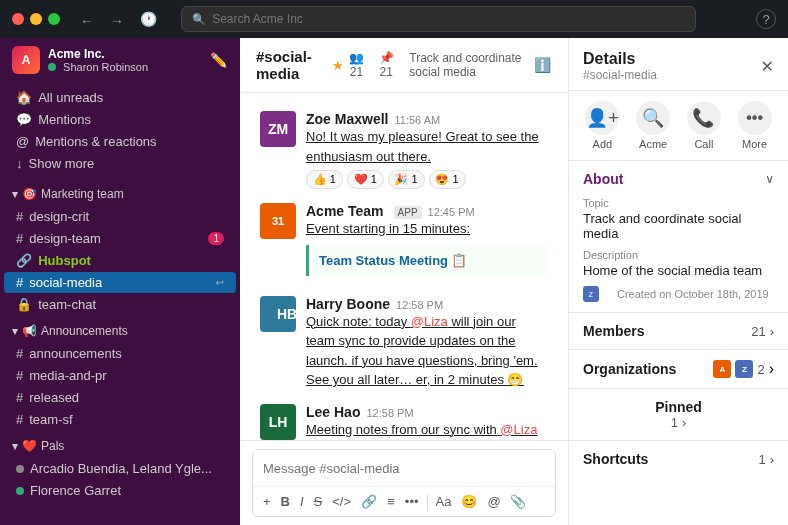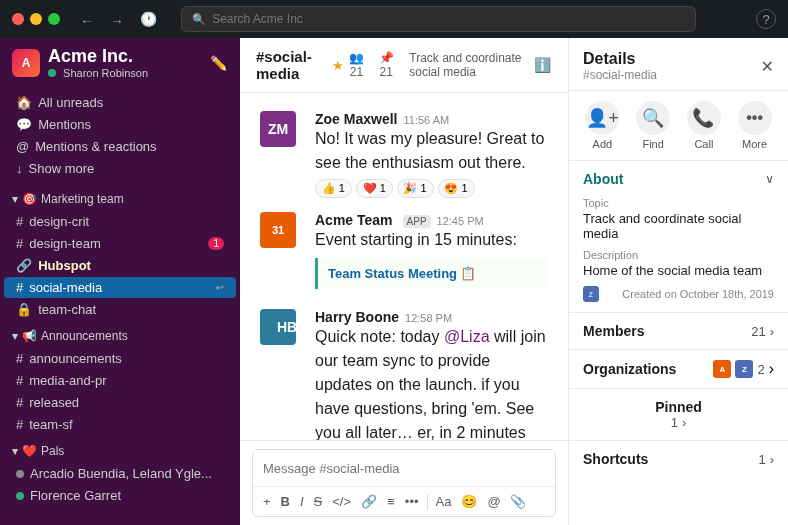--- a/index.html
+++ b/index.html
@@ -87,21 +87,21 @@
       cursor: pointer;
     }
     .workspace-info { display: flex; align-items: center; gap: 8px; }
     .workspace-avatar {
       width: 28px; height: 28px;
       background: linear-gradient(135deg, #e01e5a, #ff6b35);
       border-radius: 6px;
       display: flex; align-items: center; justify-content: center;
       color: white; font-size: 12px; font-weight: bold;
     }
-    .workspace-name { color: white; font-size: 18px; font-weight: 700; }
+    .workspace-name { color: white; font-size: 12px; font-weight: 700; }
     .workspace-status-dot { width: 8px; height: 8px; background: #2bac76; border-radius: 50%; display: inline-block; margin-right: 4px; }
     .edit-btn { background: none; border: none; color: #ccc; cursor: pointer; font-size: 14px; }
 
     .sidebar-nav { padding: 4px 0; }
     .sidebar-item {
       display: flex;
       align-items: center;
       gap: 6px;
       padding: 3px 12px;
       color: #ccc;
@@ -177,27 +177,27 @@
       border-radius: 4px;
       flex-shrink: 0;
       display: flex; align-items: center; justify-content: center;
       font-size: 14px; font-weight: bold; color: white;
     }
     .av-zoe { background: #7c3085; }
     .av-acme { background: #e85d04; font-size: 11px; }
     .av-harry { background: #2d7a9a; padding-left: 18px; }
     .av-lee { background: #1a6b3c; }
 
-    .message-content { flex: 1; margin-left: 9px; }
+    .message-content { flex: 1; }
     .message-header { display: flex; align-items: baseline; gap: 6px; }
     .sender-name { font-size: 14px; font-weight: 700; color: #1d1c1d; }
     .msg-time { font-size: 11px; color: #888; }
     .app-badge { background: #e8e8e8; color: #555; font-size: 10px; padding: 1px 4px; border-radius: 3px; margin-left: 4px; }
-    .message-text { font-size: 16px; color: #1d1c1d; line-height: 1.5; }
-    .mention { color: #701a75; }
+    .message-text { font-size: 13px; color: #1d1c1d; line-height: 1.5; text-decoration: underline; }
+    .mention { color: #ef4444; }
 
     .reaction-row { display: flex; gap: 4px; margin-top: 4px; }
     .reaction { background: #f8f8f8; border: 1px solid #ddd; border-radius: 12px; padding: 2px 6px; font-size: 11px; cursor: pointer; }
 
     .team-status-card {
       border-left: 3px solid #2bac76;
       background: #f8fff8;
       padding: 8px 10px;
       margin: 6px 0;
       border-radius: 0 4px 4px 0;
@@ -270,28 +270,28 @@
     .action-item { display: flex; flex-direction: column; align-items: center; gap: 3px; cursor: pointer; }
     .action-icon { font-size: 18px; color: #555; background: #f0f0f0; width: 34px; height: 34px; border-radius: 50%; display:flex;align-items:center;justify-content:center; }
     .action-label { font-size: 11px; color: #555; }
 
     .details-section { border-bottom: 1px solid #e8e8e8; }
     .section-toggle {
       display: flex; align-items: center; justify-content: space-between;
       padding: 10px 14px;
       cursor: pointer;
     }
-    .section-toggle-title { font-size: 14px; font-weight: 700; color: #0f766e; }
+    .section-toggle-title { font-size: 14px; font-weight: 700; color: #701a75; }
     .chevron { font-size: 12px; color: #555; }
 
     .section-content { padding: 0 14px 10px; }
     .field-label { font-size: 11px; color: #888; margin-bottom: 2px; }
     .field-value { font-size: 13px; color: #1d1c1d; margin-bottom: 8px; }
 
-    .created-row { display: flex; align-items: center; gap: 18px; font-size: 11px; color: #888; margin-top: 4px; justify-content: space-between; }
+    .created-row { display: flex; align-items: center; gap: 18px; font-size: 11px; color: #888; margin-top: 4px; }
     .creator-av { width: 16px; height: 16px; border-radius: 3px; background: #4b6cb7; display:flex;align-items:center;justify-content:center;color:white;font-size:7px; }
 
     .members-row {
       display: flex; align-items: center; justify-content: space-between;
       padding: 10px 14px;
       cursor: pointer;
       border-bottom: 1px solid #e8e8e8;
     }
     .members-label { font-size: 14px; font-weight: 700; color: #1d1c1d; }
     .members-count { display: flex; align-items: center; gap: 4px; font-size: 13px; color: #555; }
@@ -399,21 +399,21 @@
       <div class="channel-item">
         <div class="channel-item-left">
           <span>#</span>
           <span>design-team</span>
         </div>
         <span class="badge">1</span>
       </div>
       <div class="channel-item">
         <div class="channel-item-left">
           <span>🔗</span>
-          <span style="font-weight:700;color:#fef9c3;">Hubspot</span>
+          <span style="font-weight:700;color:#84cc16;">Hubspot</span>
         </div>
       </div>
       <div class="channel-item active">
         <div class="channel-item-left">
           <span>#</span>
           <span>social-media</span>
         </div>
         <span class="arrow-icon">↩</span>
       </div>
       <div class="channel-item">
@@ -581,21 +581,21 @@
       <button class="close-btn">✕</button>
     </div>
 
     <div class="details-actions">
       <div class="action-item">
         <div class="action-icon">👤+</div>
         <span class="action-label">Add</span>
       </div>
       <div class="action-item">
         <div class="action-icon">🔍</div>
-        <span class="action-label">Find</span>
+        <span class="action-label">Acme</span>
       </div>
       <div class="action-item">
         <div class="action-icon">📞</div>
         <span class="action-label">Call</span>
       </div>
       <div class="action-item">
         <div class="action-icon" style="font-size:16px;font-weight:bold;">•••</div>
         <span class="action-label">More</span>
       </div>
     </div>

